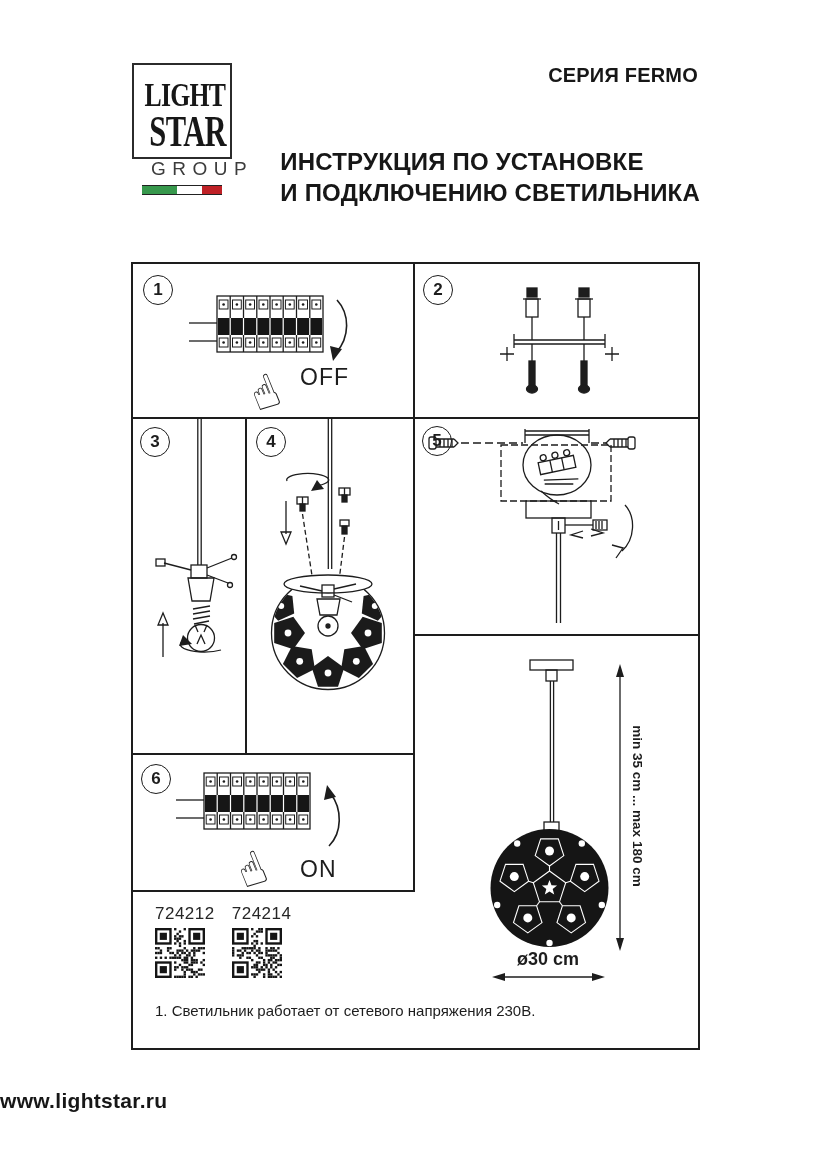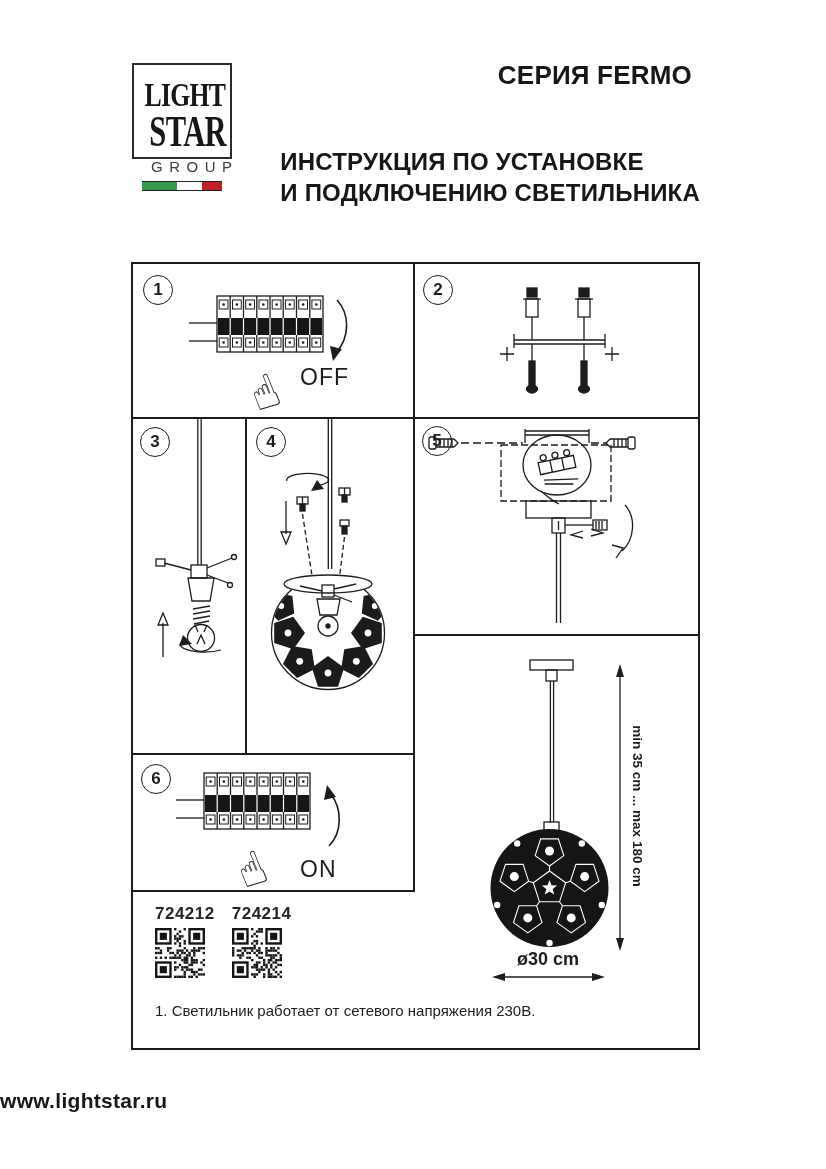--- a/index.html
+++ b/index.html
@@ -7,47 +7,47 @@
     font-family:"Liberation Sans",sans-serif;color:#1d1d1d;position:relative}
   .abs{position:absolute}
 
   
   .logo{position:absolute;left:132px;top:63px;width:100px;height:96px;
     border:2px solid #2b2b2b;text-align:center;background:#fff}
   .logo-light{display:block;margin-top:14px;font-family:"Liberation Serif",serif;
     font-weight:bold;font-size:33px;letter-spacing:-1px;transform:scaleX(.78);color:#171717;line-height:1}
   .logo-star{display:block;margin-top:-3px;font-family:"Liberation Serif",serif;
     font-weight:bold;font-size:45px;letter-spacing:-1px;transform:scaleX(.68);color:#171717;line-height:1}
-  .logo-group{display:block;margin-top:5px;font-size:15px;letter-spacing:6.5px;
+  .logo-group{display:block;margin-top:5px;font-size:19px;letter-spacing:6.5px;
     padding-left:17px;color:#3c3c3c;line-height:1}
   .flag{width:80px;height:10px;margin:7px auto 0;border-top:1.5px solid #222;
     border-bottom:1.5px solid #222;display:flex}
   .flag>i{display:block;height:100%}
   .flag-green{width:44%;background:#37984c}
   .flag-white{width:31%;background:#ffffff}
   .flag-red{width:25%;background:#bf2126}
 
-  .hdr-top{position:absolute;right:134px;top:58px;text-align:right;
-    font-weight:bold;font-size:26px;line-height:34px;letter-spacing:.2px;color:#171717}
+  .hdr-top{position:absolute;right:128px;top:58px;text-align:right;
+    font-weight:bold;font-size:20px;line-height:34px;letter-spacing:.2px;color:#171717}
   .hdr-instr{position:absolute;right:126px;top:146px;text-align:left;
     font-weight:bold;font-size:24px;line-height:31px;letter-spacing:.2px;color:#171717}
 
   
   .grid{position:absolute;left:131px;top:262px;width:569px;height:788px;
     border:2px solid #1d1d1d;background:#fff}
   .ln{position:absolute;background:#1d1d1d}
   .badge{position:absolute;width:30px;height:30px;border:1.7px solid #1d1d1d;border-radius:50%;
     display:flex;align-items:center;justify-content:center;font-size:17px;font-weight:bold;color:#1d1d1d;background:#fff}
   .steplabel{position:absolute;font-size:23px;letter-spacing:1px;color:#1d1d1d}
   .hand{font-family:"DejaVu Sans",sans-serif;font-size:46px;fill:#1d1d1d}
 
   
   .qr-row{position:absolute;left:22px;top:640px;display:flex;gap:17px}
   .qr-col{display:flex;flex-direction:column}
-  .qr-label{font-size:17px;font-weight:bold;letter-spacing:.5px;color:#262626;margin-bottom:4px;white-space:nowrap}
+  .qr-label{font-size:17px;font-weight:normal;letter-spacing:.5px;color:#262626;margin-bottom:4px;white-space:nowrap}
   .qr{background:#fff}
 
   
   .notes{position:absolute;left:22px;top:736px;font-size:15px;line-height:21px;color:#1d1d1d;width:530px}
 
   
   .site{position:absolute;left:0;top:1089px;width:734px;text-align:left;
     font-size:21px;font-weight:bold;letter-spacing:.3px;color:#171717}
 
   svg text.dim-v{font-family:"Liberation Sans",sans-serif;font-weight:bold;font-size:13.5px;fill:#1d1d1d}

